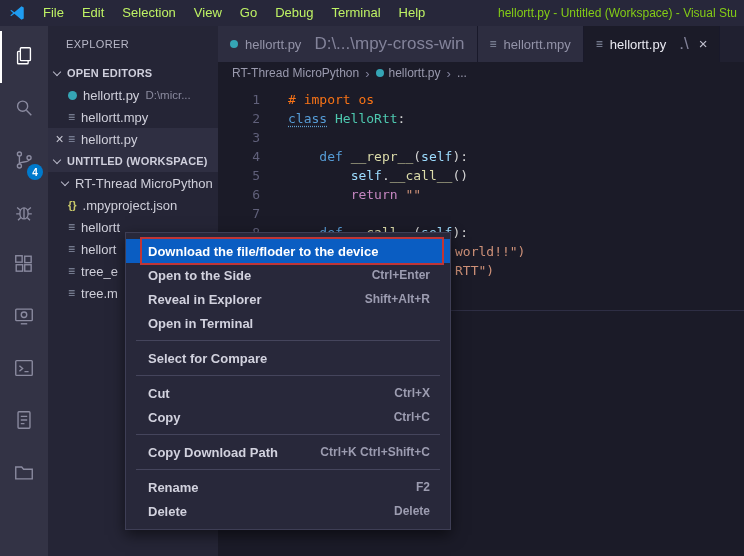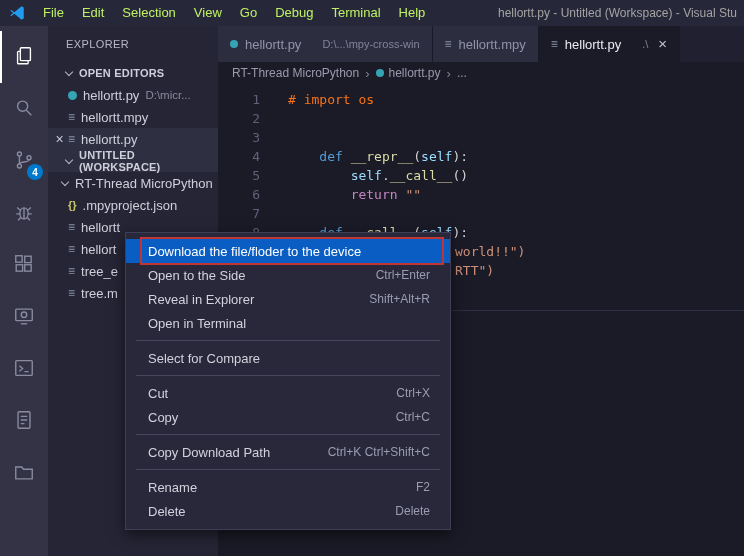--- a/index.html
+++ b/index.html
@@ -10,38 +10,38 @@
     -webkit-font-smoothing:antialiased;
   }
 
   
   .titlebar { position:absolute; top:0; left:0; right:0; height:26px;
     background:#27273a; display:flex; align-items:center; z-index:10; }
   .logo { margin:0 8px 0 8px; flex:none; display:flex; }
   .menubar { display:flex; align-items:center; height:100%; }
   .menu-item { padding:0 9px; color:#bef264; font-size:13px; line-height:26px; cursor:default; }
   .window-title { position:absolute; left:498px; top:0; height:26px; line-height:26px;
-    font-size:12px; color:#a3a3a3; white-space:nowrap; overflow:hidden; }
+    font-size:12px; color:#84cc16; white-space:nowrap; overflow:hidden; }
 
   
   .activitybar { position:absolute; top:26px; left:0; bottom:0; width:48px;
     background:#333345; padding-top:5px; z-index:5; }
   .act-item { width:48px; height:52px; display:flex; align-items:center; justify-content:center;
     color:#8b8ba0; position:relative; }
   .act-item.active { color:#ffffff; box-shadow:inset 2px 0 0 #ffffff; }
   .badge { position:absolute; right:5px; bottom:7px; min-width:16px; height:16px; border-radius:50%;
     background:#007acc; color:#fff; font-size:10px; display:flex; align-items:center;
     justify-content:center; font-weight:bold; }
 
   
   .sidebar { position:absolute; left:48px; top:26px; bottom:0; width:170px;
     background:#252536; color:#c8c8d4; overflow:hidden; z-index:5; }
   .sidebar-title { height:36px; line-height:36px; padding-left:18px; font-size:11px;
     color:#b8b8c8; letter-spacing:.4px; }
-  .section-header { height:22px; display:flex; align-items:center; padding-left:16px;
+  .section-header { height:22px; display:flex; align-items:center; padding-left:4px;
     font-size:11px; font-weight:bold; color:#cfcfdc; letter-spacing:.2px; }
   .section-header.ws { background:#2f2f42; }
   .chev { display:inline-block; width:6px; height:6px; border-right:1.4px solid #b8b8c8;
     border-bottom:1.4px solid #b8b8c8; transform:rotate(45deg); margin:-3px 7px 0 2px; flex:none; }
   .sb-row { height:22px; display:flex; align-items:center; white-space:nowrap; overflow:hidden; }
   .sb-row.sel { background:#2f2f42; }
   .oe-row { padding-left:5px; }
   .ws-row { padding-left:20px; }
   .folder-row { height:22px; display:flex; align-items:center; padding-left:12px; white-space:nowrap; }
   .slot { width:13px; flex:none; color:#c8c8d4; font-size:14px; line-height:13px; text-align:center; margin-right:2px; }
@@ -53,21 +53,21 @@
 
   
   .tabbar { position:absolute; left:218px; top:26px; right:0; height:36px;
     background:#202030; display:flex; }
   .tab { display:flex; align-items:center; padding:0 12px; background:#2d2d40;
     color:#9393a8; border-right:1px solid #19192a; white-space:nowrap; }
   .tab.active { background:#1b1b28; color:#eaeaf2; }
   .tab .dot { width:8px; height:8px; margin-right:7px; }
   .tab .glyph { margin-right:7px; }
   .tab-label { font-size:13px; }
-  .tab-detail { color:#83839a; font-size:11px; margin-left:21px; }
+  .tab-detail { color:#83839a; font-size:17px; margin-left:13px; }
   .tab-close { margin-left:10px; color:#c2c2d0; font-size:15px; line-height:14px; }
 
   
   .breadcrumbs { position:absolute; left:218px; top:62px; right:0; height:22px;
     background:#1b1b28; display:flex; align-items:center; padding-left:14px;
     font-size:12px; color:#9a9aae; white-space:nowrap; }
   .bc-sep { margin:0 6px; color:#80809a; font-size:13px; }
   .dot.small { width:8px; height:8px; margin-right:5px; }
 
   
@@ -87,21 +87,21 @@
   .tok-ctrl { color:#c586c0; }
   .tok-str { color:#ce9178; }
   .tok-plain { color:#d4d4d4; }
   .editor-split { position:absolute; left:218px; right:0; top:310px; height:1px;
     background:#2e2e44; z-index:6; }
 
   
   .context-menu { position:absolute; left:125px; top:232px; width:326px;
     background:#28283a; border:1px solid #3e3e55; box-shadow:0 5px 14px rgba(0,0,0,.55);
     padding:6px 0; z-index:100; font-size:13px; color:#d2d2de; }
-  .cm-item { height:24px; display:flex; align-items:center; padding:0 20px 0 22px; position:relative; }
+  .cm-item { height:24px; display:flex; align-items:center; padding:0 20px 0 22px; position:relative;font-weight:bold; }
   .cm-item.hl { background:#0a5dc2; color:#ffffff; }
   .cm-label { flex:1; white-space:nowrap; overflow:hidden; }
   .cm-shortcut { margin-left:18px; color:#9c9cb0; font-size:12px; white-space:nowrap; }
   .cm-sep { height:1px; background:#45455c; margin:5px 10px; }
   .red-box { position:absolute; left:14px; right:6px; top:-2px; bottom:-2px;
     border:2px solid #c13535; pointer-events:none; }
 </style>
 </head>
 <body>
 
@@ -286,21 +286,21 @@
   <span class="bc-sep">›</span>
   <span class="dot small"></span>
   <span>hellortt.py</span>
   <span class="bc-sep">›</span>
   <span>...</span>
 </div>
 
 <div class="editor">
   <div class="code-area">
       <div class="code-line"><span class="gutter">1</span><span class="code-text"><span class="tok-comment"># import os</span></span></div>
-      <div class="code-line"><span class="gutter">2</span></div>
+      <div class="code-line"><span class="gutter">2</span><span class="code-text"><span class="tok-kwu">class</span><span class="tok-plain"> </span><span class="tok-type">HelloRtt</span><span class="tok-plain">:</span></span></div>
       <div class="code-line"><span class="gutter">3</span><span class="code-text"></span></div>
       <div class="code-line"><span class="gutter">4</span><span class="code-text"><span class="tok-plain">    </span><span class="tok-kw">def</span><span class="tok-plain"> </span><span class="tok-fn">__repr__</span><span class="tok-plain">(</span><span class="tok-self">self</span><span class="tok-plain">):</span></span></div>
       <div class="code-line"><span class="gutter">5</span><span class="code-text"><span class="tok-plain">        </span><span class="tok-self">self</span><span class="tok-plain">.</span><span class="tok-fn">__call__</span><span class="tok-plain">()</span></span></div>
       <div class="code-line"><span class="gutter">6</span><span class="code-text"><span class="tok-plain">        </span><span class="tok-ctrl">return</span><span class="tok-plain"> </span><span class="tok-str">""</span></span></div>
       <div class="code-line"><span class="gutter">7</span><span class="code-text"></span></div>
       <div class="code-line"><span class="gutter">8</span><span class="code-text"><span class="tok-plain">    </span><span class="tok-kw">def</span><span class="tok-plain"> </span><span class="tok-fn">__call__</span><span class="tok-plain">(</span><span class="tok-self">self</span><span class="tok-plain">):</span></span></div>
       <div class="code-line"><span class="gutter"></span><span class="code-text"><span class="tok-str frag">world!!")</span></span></div>
       <div class="code-line"><span class="gutter"></span><span class="code-text"><span class="tok-str frag">RTT")</span></span></div>
     </div>
 </div>

